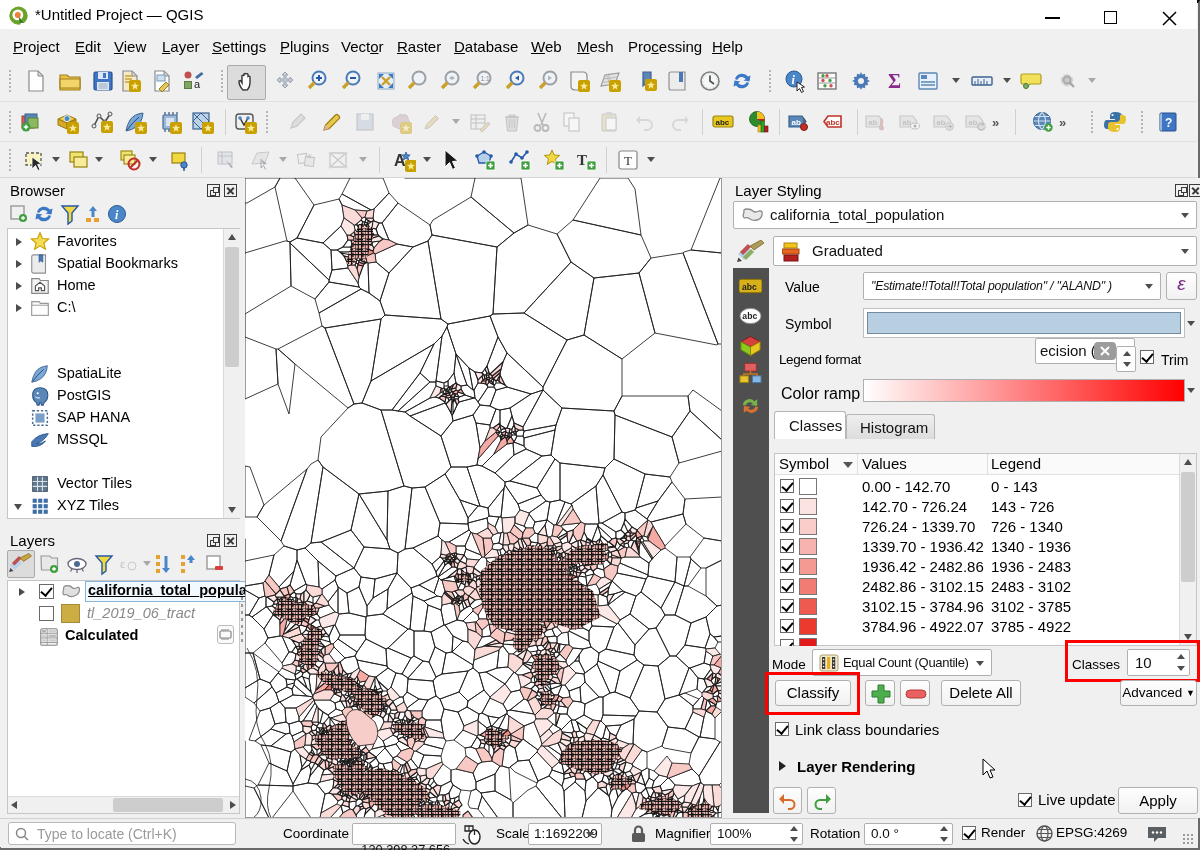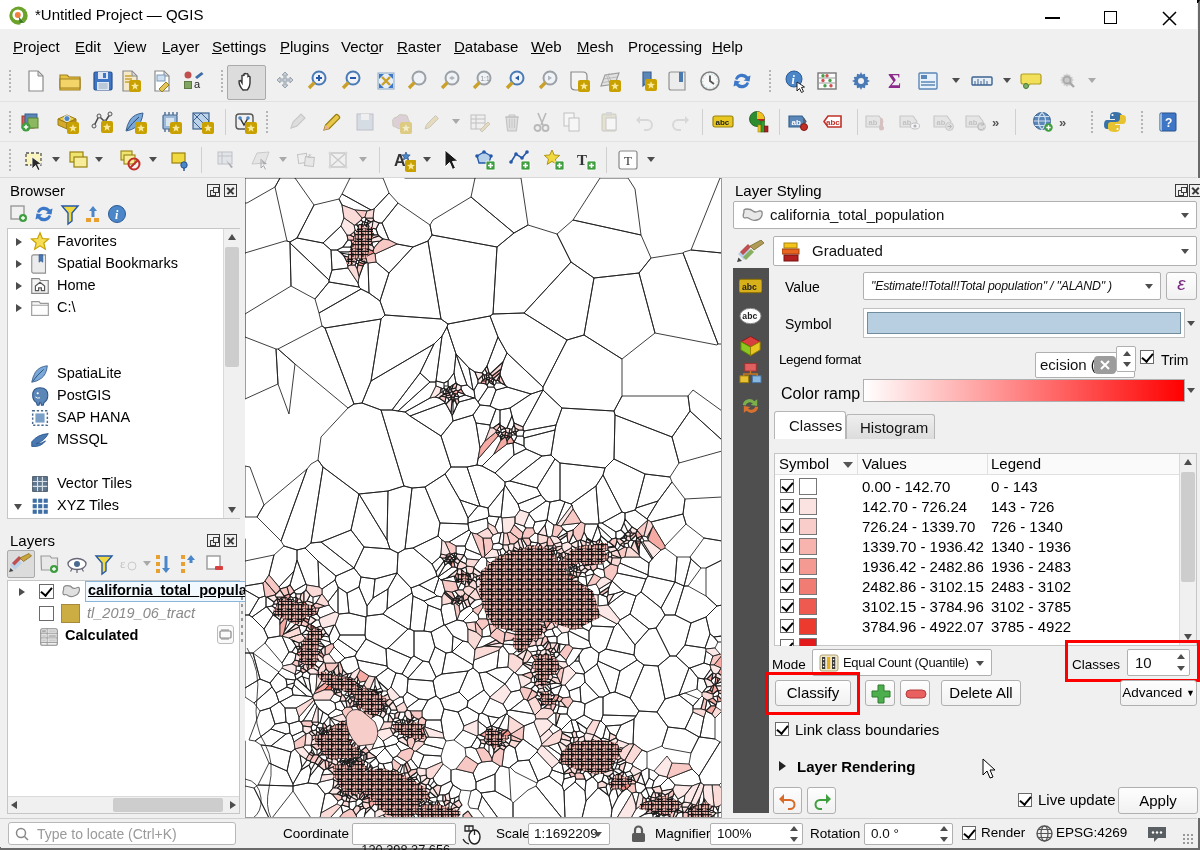--- a/index.html
+++ b/index.html
@@ -1067,21 +1067,21 @@
   </div>
   <div class="btn" style="left:443px;top:94px;width:31px;height:28px;font-size:19px;color:#7b2982;font-style:italic">ε</div>
   <div class="lbl2" style="left:62px;top:138px;font-size:14px">Symbol</div>
   <div class="abs" style="left:140px;top:130px;width:322px;height:30px;background:#fff;border:1px solid #c0c0c0;padding:3px">
     <div style="width:100%;height:100%;background:#b7cfe1;border:1px solid #708c9e"></div>
   </div>
   <div class="abs" style="left:462px;top:130px;width:12px;height:30px">
       <div class="ca" style="position:absolute;right:2px;top:13px;width:0;height:0;border-left:4.5px solid transparent;border-right:4.5px solid transparent;border-top:5.5px solid #4d4d4d"></div>
     </div>
   <div class="lbl2" style="left:56px;top:174px;font-size:13.5px;letter-spacing:-0.4px">Legend format</div>
-  <div class="abs" style="left:312px;top:174px;width:100px;height:26px;background:#fff;border:1px solid #b0b0b0;border-radius:2px;overflow:hidden">
+  <div class="abs" style="left:312px;top:160px;width:100px;height:26px;background:#fff;border:1px solid #b0b0b0;border-radius:2px;overflow:hidden">
     <div class="abs" style="left:4px;top:3px">ecision (</div>
     <svg class="abs" style="left:58px;top:3px" width="22" height="18">
         <rect x="0" y="0" width="22" height="18" rx="4" fill="#9c9c9c"></rect>
         <path d="M7 5 L15 13 M15 5 L7 13" stroke="#fff" stroke-width="2"></path>
       </svg>
   </div>
   <div class="spin" style="left:393px;top:168px;width:20px;height:26px">
       <div class="up"></div>
       <div class="dn"></div>
     </div>
@@ -1250,21 +1250,21 @@
       <path d="M8 3 v5" stroke="#222" stroke-width="1.1"></path>
       <ellipse cx="13.5" cy="14" rx="5.5" ry="7" fill="#fff" stroke="#222" stroke-width="1.4"></ellipse>
       <path d="M13.5 7 v5" stroke="#222" stroke-width="1.3"></path>
       <path d="M2 16 q2 4 6 5" fill="none" stroke="#222" stroke-width="1.2"></path>
     </svg>
 <svg class="abs" style="left:630px;top:5px" width="17" height="20" viewBox="0 0 17 20">
       <rect x="2" y="9" width="13" height="9" rx="1.5" fill="#5a5a5a"></rect>
       <path d="M5 9 V6 a3.5 3.5 0 0 1 7 0 V9" fill="none" stroke="#5a5a5a" stroke-width="2.2"></path>
     </svg>
   <div class="lbl2" style="left:496px;top:7px;font-size:13.5px">Scale</div>
-  <div class="combo" style="left:528px;top:4px;width:82px;height:22px">
+  <div class="combo" style="left:528px;top:4px;width:74px;height:22px">
       <div class="abs" style="left:5px;top:2px;font-size:13.5px">1:1692209</div>
       <div class="ca"></div>
     </div>
   <div class="lbl2" style="left:655px;top:7px;font-size:13.5px">Magnifier</div>
   <div class="spin" style="left:710px;top:4px;width:93px;height:22px">
       <div class="abs" style="left:6px;top:2px;font-size:13.5px">100%</div>
       <div class="up" style="top:2px"></div>
       <div class="dn" style="bottom:2px"></div>
     </div>
   <div class="lbl2" style="left:810px;top:7px;font-size:13.5px">Rotation</div>

